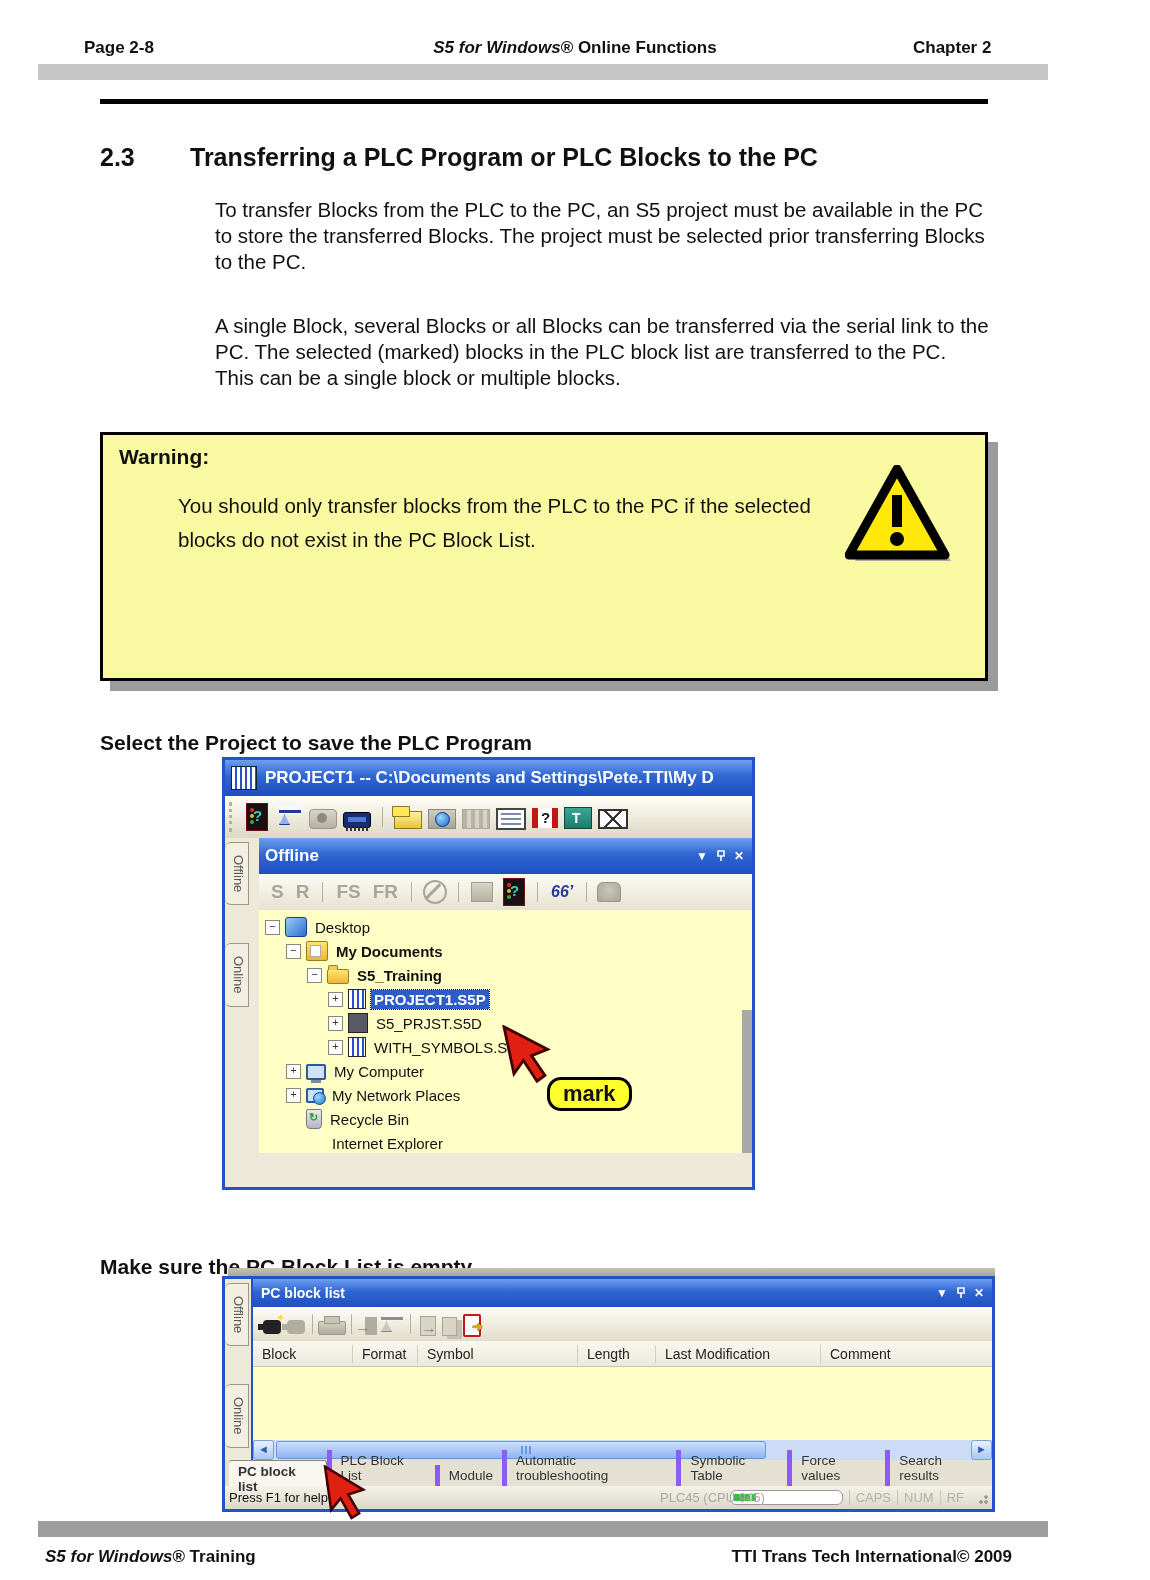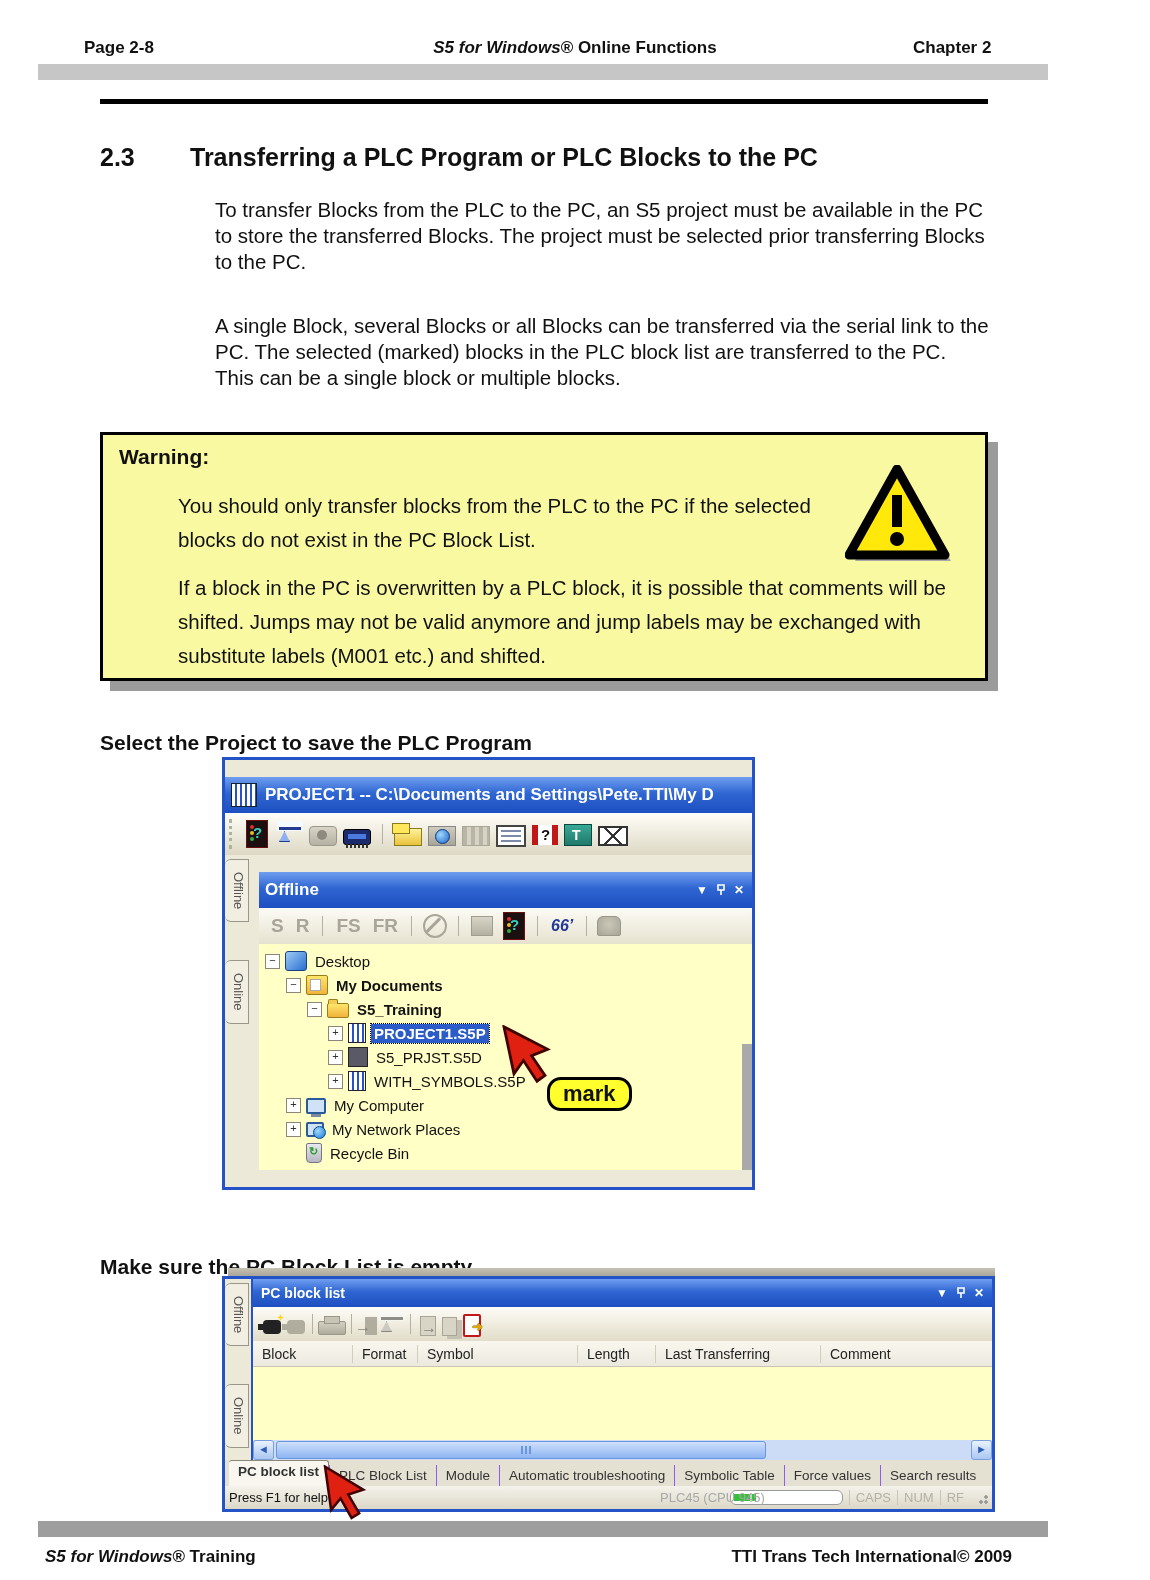--- a/index.html
+++ b/index.html
@@ -43,21 +43,21 @@
   .grip{border-left:3px dotted #b4b09e;height:70%;margin:0 5px 0 4px;}
   .menu-item{padding:0 13px;font-size:16px;color:#000;}
   .vstrip{display:flex;flex-direction:column;gap:10px;padding-top:4px;align-items:flex-start;}
   .vtab{writing-mode:vertical-rl;text-orientation:mixed;background:#f2efe2;border:1px solid #9a968a;
         border-left:none;border-radius:0 0 6px 6px;color:#555;font-size:13px;padding:12px 2px;width:24px;
         box-sizing:border-box;text-align:center;border-radius:6px 0 0 6px;}
   .sep{width:0;border-left:1px solid #b5b1a0;height:20px;margin:0 5px;}
 
   
   #win1{left:222px;top:757px;width:533px;height:433px;}
-  #win1 .titlebar{height:36px;font-size:17px;padding-left:6px;gap:8px;margin-top:17px;}
+  #win1 .titlebar{height:36px;font-size:17px;padding-left:6px;gap:8px;}
   .appicon{width:24px;height:22px;background:repeating-linear-gradient(90deg,#fff 0 3px,#2a50c8 3px 5px);
            border:1px solid #123;flex:0 0 auto;}
   #menubar1{height:30px;display:flex;align-items:center;background:#f1eee1;border-bottom:1px solid #d8d4c4;}
   #toolbar1{height:42px;display:flex;align-items:center;background:linear-gradient(#fffef8,#ddd8c4);gap:6px;padding-right:4px;}
   #w1body{display:flex;height:315px;}
   #w1tabs{width:34px;}
   #w1panel{flex:1;display:flex;flex-direction:column;min-width:0;}
   .paneltitle{height:26px;font-size:15px;padding-left:8px;}
   #ptoolbar{height:36px;display:flex;align-items:center;background:linear-gradient(#fcfbf4,#e6e2d0);gap:4px;padding-left:8px;}
   .gtxt{color:#a9a598;font-size:19px;font-weight:bold;padding:0 4px;}
@@ -160,21 +160,21 @@
           border-bottom:1px solid #cac6b6;font-size:14px;color:#222;}
   .col{padding-left:9px;box-sizing:border-box;border-right:1px solid #d2cebe;height:18px;line-height:18px;}
   #listarea{flex:1;background:#ffffc6;}
   #hscroll{height:20px;display:flex;align-items:center;background:#cddcf6;}
   .sbtn{width:19px;height:18px;background:linear-gradient(#eaf2ff,#aac6f2);border:1px solid #7aa0dc;border-radius:3px;
         color:#2a5cb8;font-size:11px;text-align:center;line-height:17px;}
   .sthumb{height:16px;width:66%;margin-left:2px;background:linear-gradient(#cfe0fb,#8db4f2);border:1px solid #6b96dc;border-radius:3px;position:relative;}
   .sthumb::after{content:"";position:absolute;left:50%;top:4px;width:10px;height:8px;
         background:repeating-linear-gradient(90deg,#6b96dc 0 2px,transparent 2px 4px);}
   #tabsrow{height:26px;display:flex;align-items:flex-end;background:#e4e0d2;padding-left:4px;font-size:13.5px;position:relative;}
-  .btab{padding:3px 9px;color:#333;border-left:1px solid #8b5cf6;}
+  .btab{padding:3px 9px;color:#333;border-left:5px solid #8b5cf6;}
   .btab.active{background:#f8f6ee;border:1px solid #8a8678;border-bottom:none;font-weight:bold;border-radius:3px 3px 0 0;height:19px;}
   #statusbar{height:23px;display:flex;align-items:center;background:linear-gradient(#f4f2ea,#dcd8c8);
              font-size:13px;padding:0 4px;gap:6px;}
   #status-plc{color:#a8a8a8;position:absolute;left:435px;}
   .progress{width:108px;height:13px;background:#fff;border:1px solid #9a9a9a;border-radius:6px;display:flex;align-items:center;
             gap:2px;padding-left:3px;margin-left:auto;}
   .pg{background:#35c03a;height:7px;}
   .flag{color:#b4b0a4;padding:0 6px;border-left:1px solid #cac6b6;}
   .gripdots{width:12px;height:12px;background:
      radial-gradient(circle 1.5px at 10px 10px,#999 1.5px,transparent 2px),
@@ -198,21 +198,20 @@
 <div class="abs rule"></div>
 
 <div class="abs sec-num">2.3</div>
 <div class="abs sec-title">Transferring a PLC Program or PLC Blocks to the PC</div>
 <div class="abs para p1">To transfer Blocks from the PLC to the PC, an S5 project must be available in the PC to store the transferred Blocks. The project must be selected prior transferring Blocks to the PC.</div>
 <div class="abs para p2">A single Block, several Blocks or all Blocks can be transferred via the serial link to the PC. The selected (marked) blocks in the PLC block list are transferred to the PC. This can be a single block or multiple blocks.</div>
 
 <div class="abs warnbox">
   <div class="warn-label">Warning:</div>
   <div class="warn-p1">You should only transfer blocks from the PLC to the PC if the selected blocks do not exist in the PC Block List.</div>
-  <div class="warn-p2">If a block in the PC is overwritten by a PLC block, it is possible that comments will be shifted. Jumps may not be valid anymore and jump labels may be exchanged with substitute labels (M001 etc.) and shifted.</div>
   <svg class="warn-tri" width="112" height="104" viewBox="0 0 112 104">
     <polygon points="58,10 106,96 10,96" fill="#a8a8a8"></polygon>
     <polygon points="52,4 100,90 4,90" fill="#ffe80a" stroke="#000" stroke-width="9" stroke-linejoin="round"></polygon>
     <rect x="47" y="30" width="10" height="32" fill="#000"></rect>
     <circle cx="52" cy="74" r="7" fill="#000"></circle>
   </svg>
 </div>
 
 <div class="abs subhead sh1">Select the Project to save the PLC Program</div>
 <div class="abs subhead sh2">Make sure the PC Block List is empty.</div>
@@ -361,21 +360,21 @@
             <span class="sep"></span>
             <span class="i i-paste"></span>
             <span class="i i-copy2"></span>
             <span class="i i-export"></span>
           </div>
         <div id="colhdr">
             <span class="col" style="width: 100px;">Block</span>
             <span class="col" style="width: 65px;">Format</span>
             <span class="col" style="width: 160px;">Symbol</span>
             <span class="col" style="width: 78px;">Length</span>
-            <span class="col" style="width: 165px;">Last Transferring</span>
+            <span class="col" style="width: 165px;">Last Modification</span>
             <span class="col" style="flex: 1 1 0%; border-right: none;">Comment</span>
           </div>
         <div id="listarea"></div>
         <div id="hscroll">
           <span class="sbtn">◄</span>
           <span class="sthumb"></span>
           <span class="sbtn" style="margin-left:auto;">►</span>
         </div>
       </div>
     </div>

